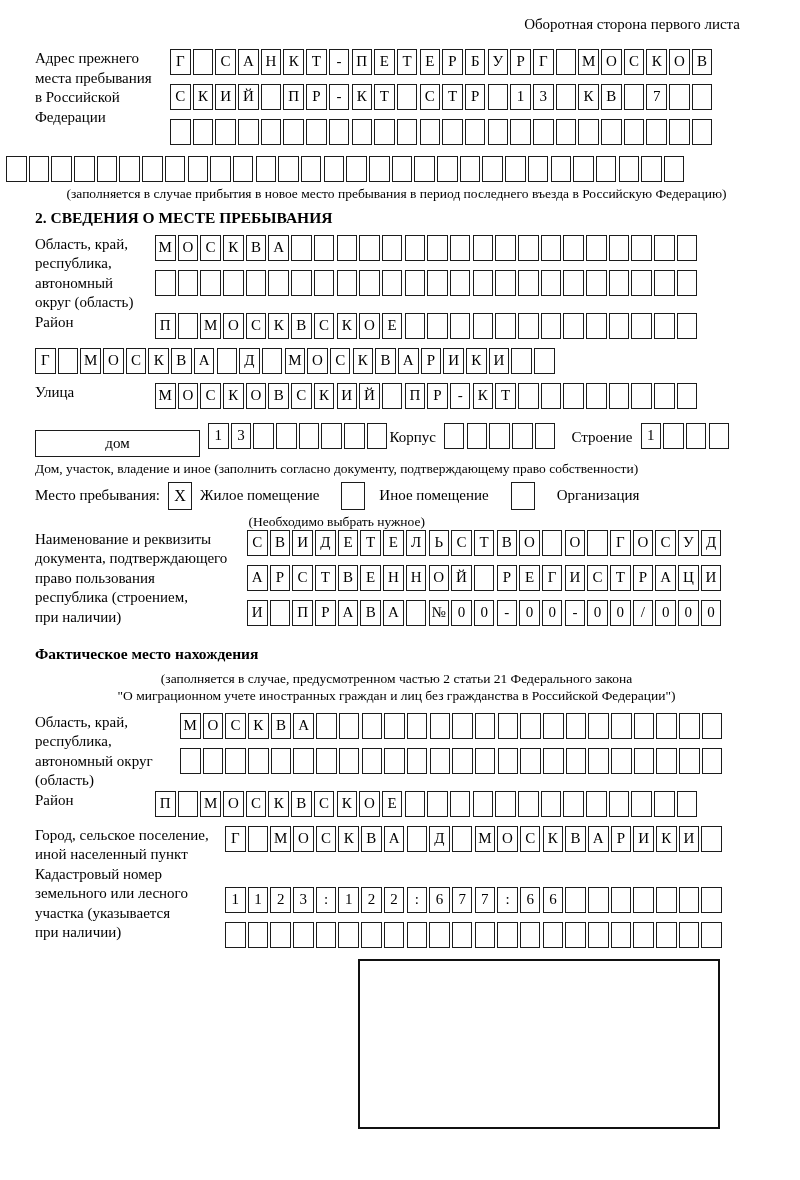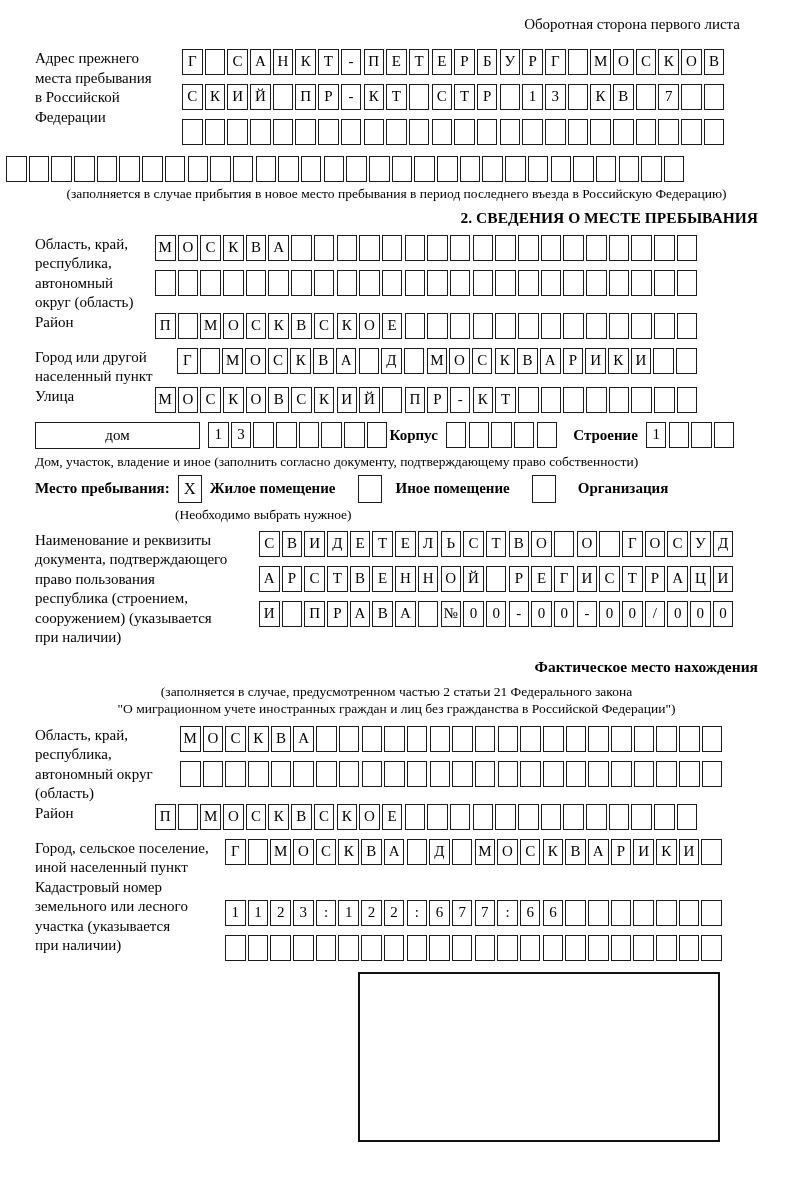--- a/index.html
+++ b/index.html
@@ -9,30 +9,30 @@
   .field{display:flex;align-items:flex-start;}
   .label{font-size:15px;line-height:1.3;flex:0 0 auto;}
   .w135{width:135px;} .w120{width:120px;} .w142{width:142px;} .w145{width:145px;} .w190{width:190px;} .w212{width:212px;}
   .rows{flex:1 1 auto;}
   .boxrow{white-space:nowrap;height:28px;margin-bottom:7px;line-height:0;}
   .cbox{display:inline-block;box-sizing:border-box;width:20.5px;height:26px;border:1.6px solid #1c1c1c;margin-right:2.2px;
         text-align:center;line-height:23px;font-size:15px;vertical-align:top;}
   .fullrow{margin-left:-29px;margin-top:2px;margin-bottom:2px;}
   .caption{font-size:13.5px;line-height:1.25;}
   .center{text-align:center;}
-  .sec-title{font-size:15.5px;font-weight:bold;text-align:right;margin:6px 0 8px 0;}
+  .sec-title{font-size:15.5px;font-weight:bold;text-align:left;margin:6px 0 8px 0;}
   .widebox{display:inline-block;box-sizing:border-box;border:1.6px solid #1c1c1c;height:27px;line-height:24px;
            text-align:center;font-size:15px;vertical-align:top;}
   .inline-row{display:flex;align-items:center;margin-bottom:4px;}
   .chk{display:inline-block;box-sizing:border-box;width:24px;height:28px;border:1.6px solid #1c1c1c;text-align:center;
        line-height:25px;font-size:16px;vertical-align:middle;}
-  .opt-label{font-size:15px;font-weight:bold;}
-  .note-small{font-size:13.5px;margin-left:140px;width:250px;text-align:left;margin-bottom:8px;}
+  .opt-label{font-size:15px;}
+  .note-small{font-size:13.5px;margin-left:140px;width:250px;text-align:right;}
   .bigbox{box-sizing:border-box;margin-left:323px;width:362px;height:170px;border:2px solid #111;margin-top:2px;}
-  .mb2{margin-bottom:2px;gap:12px;} .mb4{margin-bottom:4px;} .mb6{margin-bottom:6px;} .mb8{margin-bottom:8px;}
+  .mb2{margin-bottom:2px;} .mb4{margin-bottom:4px;} .mb6{margin-bottom:6px;} .mb8{margin-bottom:8px;}
   .gap8{width:8px;flex:0 0 auto;} .gap14{width:14px;flex:0 0 auto;} .gap22{width:22px;flex:0 0 auto;}
 </style>
 </head>
 <body>
 
 <div class="page">
 
   <div class="header-note">Оборотная сторона первого листа</div>
 
   <div class="field mb2">
@@ -67,38 +67,34 @@
   </div>
 
   <div class="field">
     <div class="label w120">Район</div>
     <div class="rows">
         <div class="boxrow"><span class="cbox">П</span><span class="cbox"></span><span class="cbox">М</span><span class="cbox">О</span><span class="cbox">С</span><span class="cbox">К</span><span class="cbox">В</span><span class="cbox">С</span><span class="cbox">К</span><span class="cbox">О</span><span class="cbox">Е</span><span class="cbox"></span><span class="cbox"></span><span class="cbox"></span><span class="cbox"></span><span class="cbox"></span><span class="cbox"></span><span class="cbox"></span><span class="cbox"></span><span class="cbox"></span><span class="cbox"></span><span class="cbox"></span><span class="cbox"></span><span class="cbox"></span></div>
       </div>
   </div>
 
   <div class="field">
-    <div class="label w142">
-      <div>Город или другой</div>
-      <div>населенный пункт</div>
-    </div>
     <div class="rows">
         <div class="boxrow"><span class="cbox">Г</span><span class="cbox"></span><span class="cbox">М</span><span class="cbox">О</span><span class="cbox">С</span><span class="cbox">К</span><span class="cbox">В</span><span class="cbox">А</span><span class="cbox"></span><span class="cbox">Д</span><span class="cbox"></span><span class="cbox">М</span><span class="cbox">О</span><span class="cbox">С</span><span class="cbox">К</span><span class="cbox">В</span><span class="cbox">А</span><span class="cbox">Р</span><span class="cbox">И</span><span class="cbox">К</span><span class="cbox">И</span><span class="cbox"></span><span class="cbox"></span></div>
       </div>
   </div>
 
   <div class="field">
     <div class="label w120">Улица</div>
     <div class="rows">
         <div class="boxrow"><span class="cbox">М</span><span class="cbox">О</span><span class="cbox">С</span><span class="cbox">К</span><span class="cbox">О</span><span class="cbox">В</span><span class="cbox">С</span><span class="cbox">К</span><span class="cbox">И</span><span class="cbox">Й</span><span class="cbox"></span><span class="cbox">П</span><span class="cbox">Р</span><span class="cbox">-</span><span class="cbox">К</span><span class="cbox">Т</span><span class="cbox"></span><span class="cbox"></span><span class="cbox"></span><span class="cbox"></span><span class="cbox"></span><span class="cbox"></span><span class="cbox"></span><span class="cbox"></span></div>
       </div>
   </div>
 
   <div class="inline-row">
-    <span class="widebox" style="width:165px;">дом</span>
+    <span class="widebox" style="width:165px;margin-top:12px;">дом</span>
     <span class="gap8"></span>
     <span class="boxrow" style="margin-bottom:0;"><span class="cbox">1</span><span class="cbox">3</span><span class="cbox"></span><span class="cbox"></span><span class="cbox"></span><span class="cbox"></span><span class="cbox"></span><span class="cbox"></span></span>
     <span class="opt-label">Корпус</span>
     <span class="gap8"></span>
     <span class="boxrow" style="margin-bottom:0;"><span class="cbox"></span><span class="cbox"></span><span class="cbox"></span><span class="cbox"></span><span class="cbox"></span></span>
     <span class="gap14"></span>
     <span class="opt-label">Строение</span>
     <span class="gap8"></span>
     <span class="boxrow" style="margin-bottom:0;"><span class="cbox">1</span><span class="cbox"></span><span class="cbox"></span><span class="cbox"></span></span>
   </div>
@@ -121,21 +117,20 @@
     <span class="opt-label">Организация</span>
   </div>
   <div class="note-small">(Необходимо выбрать нужное)</div>
 
   <div class="field mb2">
     <div class="label w212">
       <div>Наименование и реквизиты</div>
       <div>документа, подтверждающего</div>
       <div>право пользования</div>
       <div>республика (строением,</div>
-      <div>сооружением) (указывается</div>
       <div>при наличии)</div>
     </div>
     <div class="rows">
       <div class="boxrow"><span class="cbox">С</span><span class="cbox">В</span><span class="cbox">И</span><span class="cbox">Д</span><span class="cbox">Е</span><span class="cbox">Т</span><span class="cbox">Е</span><span class="cbox">Л</span><span class="cbox">Ь</span><span class="cbox">С</span><span class="cbox">Т</span><span class="cbox">В</span><span class="cbox">О</span><span class="cbox"></span><span class="cbox">О</span><span class="cbox"></span><span class="cbox">Г</span><span class="cbox">О</span><span class="cbox">С</span><span class="cbox">У</span><span class="cbox">Д</span></div>
       <div class="boxrow"><span class="cbox">А</span><span class="cbox">Р</span><span class="cbox">С</span><span class="cbox">Т</span><span class="cbox">В</span><span class="cbox">Е</span><span class="cbox">Н</span><span class="cbox">Н</span><span class="cbox">О</span><span class="cbox">Й</span><span class="cbox"></span><span class="cbox">Р</span><span class="cbox">Е</span><span class="cbox">Г</span><span class="cbox">И</span><span class="cbox">С</span><span class="cbox">Т</span><span class="cbox">Р</span><span class="cbox">А</span><span class="cbox">Ц</span><span class="cbox">И</span></div>
       <div class="boxrow"><span class="cbox">И</span><span class="cbox"></span><span class="cbox">П</span><span class="cbox">Р</span><span class="cbox">А</span><span class="cbox">В</span><span class="cbox">А</span><span class="cbox"></span><span class="cbox">№</span><span class="cbox">0</span><span class="cbox">0</span><span class="cbox">-</span><span class="cbox">0</span><span class="cbox">0</span><span class="cbox">-</span><span class="cbox">0</span><span class="cbox">0</span><span class="cbox">/</span><span class="cbox">0</span><span class="cbox">0</span><span class="cbox">0</span></div>
     </div>
   </div>
 
   <div class="sec-title" style="margin-top:10px;">Фактическое место нахождения</div>

